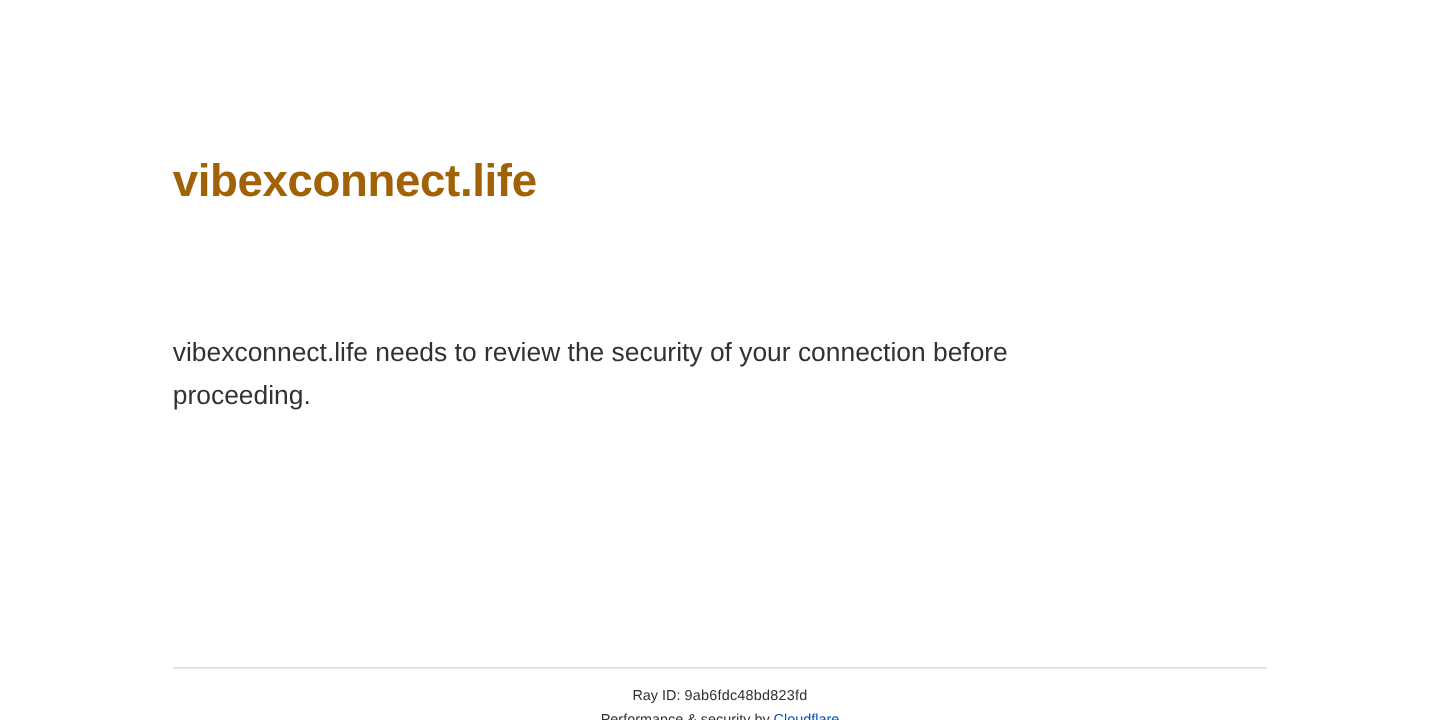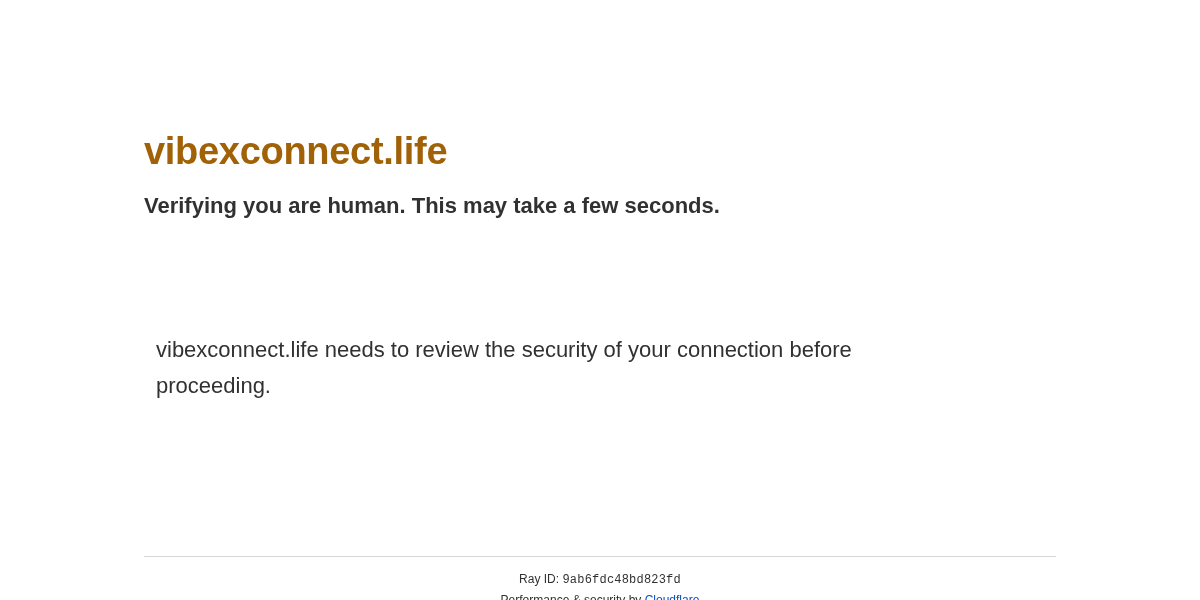--- a/index.html
+++ b/index.html
@@ -44,21 +44,21 @@
     line-height: 1.3;
     font-weight: bold;
     color: #313131;
   }
 
   .widget-area {
     height: 80px;
   }
 
   .body-text {
-    margin: 12px;
+    margin: 0;
     padding-top: 20px;
     font-size: 22px;
     line-height: 36px;
     font-weight: normal;
     color: #313131;
     max-width: 800px;
   }
 
   .footer {
     position: absolute;
@@ -74,21 +74,21 @@
     font-size: 12px;
     color: #313131;
     line-height: 16px;
   }
 
   .ray-label {
     font-family: "Liberation Sans", sans-serif;
   }
 
   .ray-id {
-    font-family: Liberation Mono, monospace;
+    font-family: Liberation Sans, sans-serif;
     font-size: 12px;
     letter-spacing: 0.2px;
   }
 
   .perf-line {
     font-size: 12px;
     line-height: 16px;
     padding-top: 4px;
     color: #313131;
   }
@@ -99,21 +99,20 @@
   }
 </style>
 </head>
 <body>
 
 <div class="page">
 
   <div class="content">
     <h1 class="domain-title">vibexconnect.life</h1>
 
-    <h2 class="subtitle">Verifying you are human. This may take a few seconds.</h2>
 
     <div class="widget-area"></div>
 
     <p class="body-text">vibexconnect.life needs to review the security of your connection before proceeding.</p>
   </div>
 
   <div class="footer">
     <div class="ray-line">
       <span class="ray-label">Ray ID:</span>
       <span class="ray-id">9ab6fdc48bd823fd</span>

